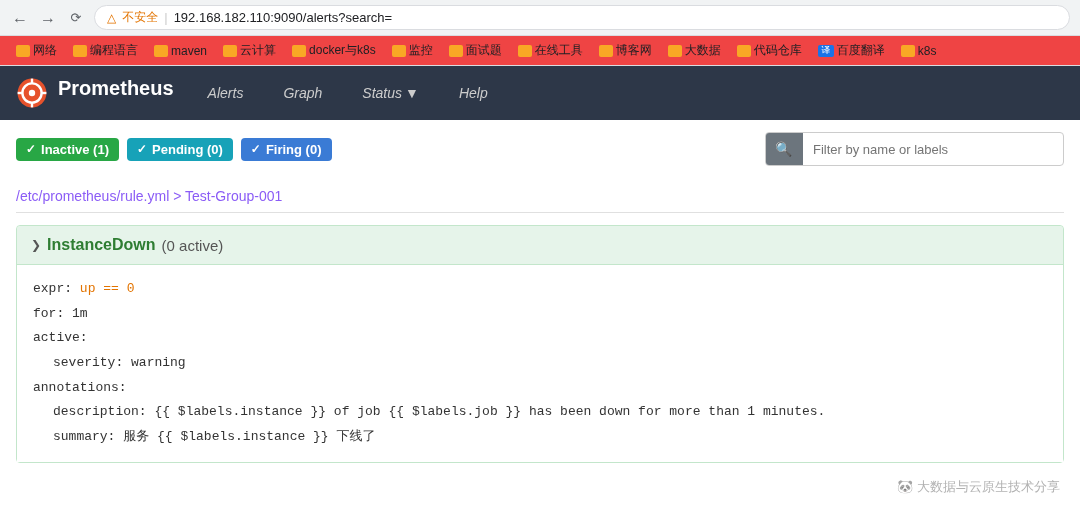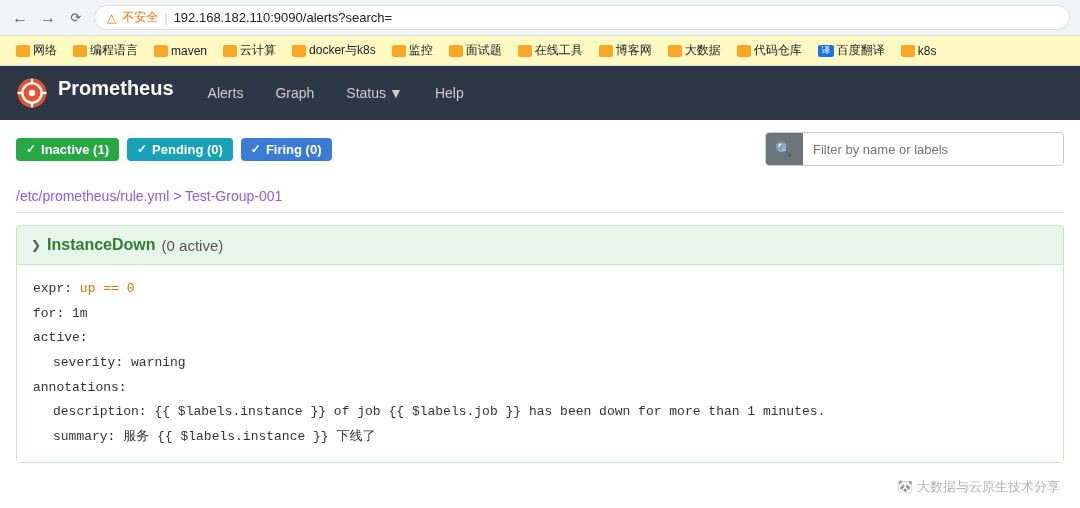--- a/index.html
+++ b/index.html
@@ -36,21 +36,21 @@
       align-items: center;
       gap: 6px;
       font-size: 13px;
       color: #202124;
     }
     .lock-icon { color: #e37400; font-size: 12px; }
     .address-text { color: #202124; font-size: 13px; }
 
     
     .bookmarks-bar {
-      background: #fef9c3;
+      background: #ef4444;
       border-bottom: 1px solid #dadce0;
       padding: 3px 10px;
       display: flex;
       align-items: center;
       gap: 4px;
       height: 30px;
       overflow: hidden;
     }
     .bookmark-item {
       display: flex; align-items: center; gap: 3px;
@@ -85,22 +85,23 @@
     }
     .prom-logo-icon {
       width: 32px; height: 32px;
     }
     .prom-title {
       color: #fff;
       font-size: 20px;
       font-weight: 600;
     }
     .prom-nav-links {
-      display: flex; align-items: center; gap: 12px;
+      display: flex; align-items: center; gap: 20px;
       margin-left: 4px;
+      font-style: italic;
     }
     .nav-link {
       color: #ccc;
       padding: 6px 10px;
       border-radius: 4px;
       cursor: pointer;
       font-size: 14px;
       text-decoration: none;
     }
     .nav-link.dropdown { display: flex; align-items: center; gap: 3px; }

